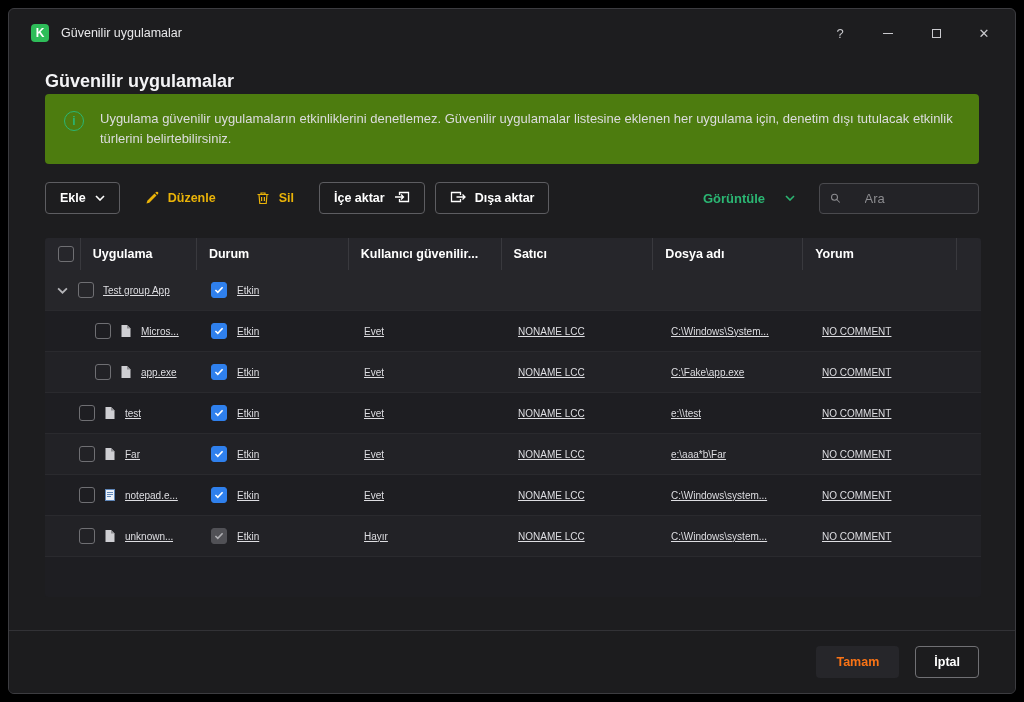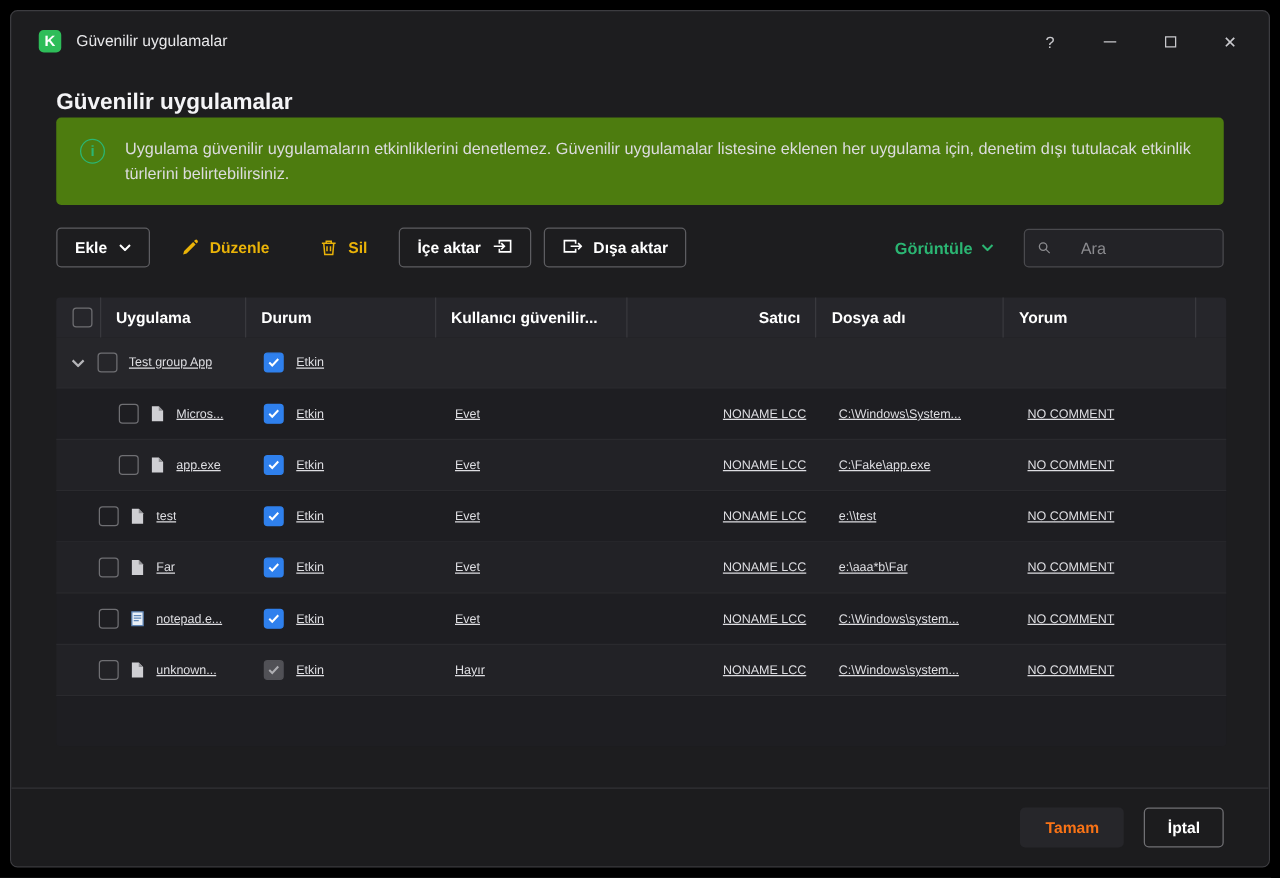--- a/index.html
+++ b/index.html
@@ -67,21 +67,21 @@
     font-family: "Liberation Sans", sans-serif;
     display: inline-flex; align-items: center; gap: 9px; cursor: pointer;
   }
   .btn svg { flex: 0 0 auto; }
   .btn.disabled { color: #eab308; border-color: transparent; cursor: default; }
   .toolbar-right { margin-left: auto; display: flex; align-items: center; gap: 24px; }
   .view-link {
     background: none; border: none; cursor: pointer;
     color: #2bb673; font-size: 13px; font-weight: bold;
     font-family: "Liberation Sans", sans-serif;
-    display: inline-flex; align-items: center; gap: 7px;
+    display: inline-flex; align-items: center; gap: 20px;
   }
   .search {
     width: 160px; height: 31px;
     border: 1px solid #4a4a4e; border-radius: 4px; background: #232327;
     display: flex; align-items: center; gap: 8px; padding: 0 10px;
     color: #8b8b8f;
   }
   .search input {
     background: transparent; border: none; outline: none;
     color: #d8d8da; font-size: 13px; width: 100%;
@@ -98,21 +98,21 @@
   .th {
     display: flex; align-items: center; padding: 0 12px;
     border-right: 1px solid #39393e; overflow: hidden; white-space: nowrap;
   }
   .th:last-child { border-right: none; }
   .w-select { width: 36px; padding: 0 0 0 13px; }
   .w-app { width: 117px; }
   .w-name { width: 153px; }
   .w-status { width: 153px; }
   .w-user { width: 154px; }
-  .w-vendor { width: 153px; justify-content: flex-end; }
+  .w-vendor { width: 153px; }
   .w-file { width: 151px; }
   .w-comment { width: 155px; }
   .w-spacer { width: 17px; }
   .row { display: flex; height: 41px; border-bottom: 1px solid #2a2a2e; }
   .row.group { background: #26262a; }
   .row.base { background: #1e1e22; }
   .row.alt { background: #222226; }
   .cell {
     display: flex; align-items: center; padding: 0 13px;
     font-size: 10px; color: #dedee2;

